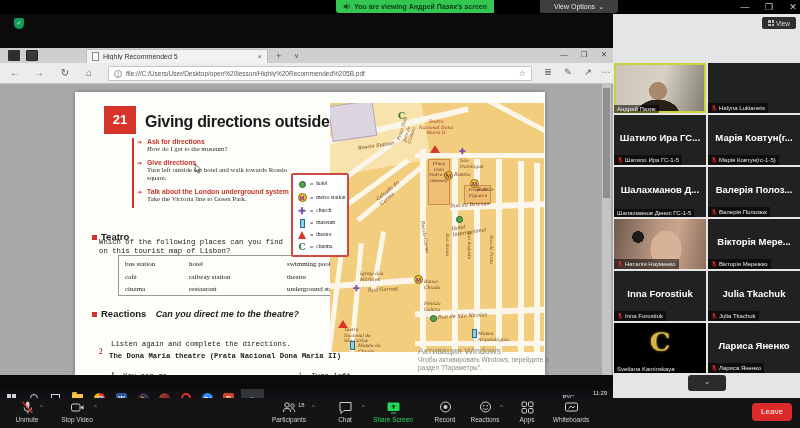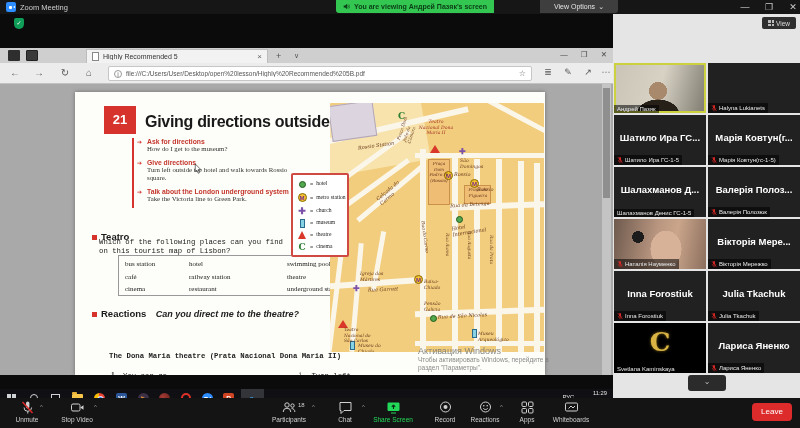--- a/index.html
+++ b/index.html
@@ -144,24 +144,20 @@
   .zbtn .lbl.green{color:#23d959}
   .caret{position:absolute;top:6px;font-size:6px;color:#9a9a9a}
   .badge{position:absolute;font-size:6px;color:#cfcfcf}
   .leavebtn{left:752px;top:5px;width:40px;height:18px;background:#dd2b2b;border-radius:4px;color:#fff;font-size:8px;text-align:center;line-height:18px}
 </style>
 </head>
 <body>
 
 <div id="stage">
 
-  <div class="ab titlebar">
-    <div class="ab zlogo"></div>
-    <div class="ab ztitle">Zoom Meeting</div>
-  </div>
   <div class="ab banner">
     <svg class="spk" viewBox="0 0 10 10">
         <path d="M1 3.5h2L6 1v8L3 6.5H1z" fill="#0b3d16"></path>
         <path d="M7 3.2a2.6 2.6 0 0 1 0 3.6M8.3 2a4.4 4.4 0 0 1 0 6" stroke="#0b3d16" stroke-width=".8" fill="none"></path>
       </svg>
     <span class="txt">You are viewing Андрей Пазяк's screen</span>
   </div>
   <div class="ab viewopts">
     <span>View Options</span>
       <span>⌄</span>
@@ -245,20 +241,24 @@
               <span>railway station</span>
               <span>theatre</span>
             <span>cinema</span>
               <span>restaurant</span>
               <span>underground station</span>
           </div>
 
           <div class="ab" style="left:17px;top:211px">
             <span class="secbul"></span><span class="sechead">Reactions</span>
             <span class="subtit" style="margin-left:5px">Can you direct me to the theatre?</span>
+          </div>
+          <div class="ab" style="left:24px;top:248px;width:230px">
+            <span class="lnum">2</span>
+            <span class="bodytxt" style="display:inline-block;width:200px;vertical-align:top;margin-left:4px">Listen again and complete the directions.</span>
           </div>
           <div class="ab bodytxt" style="left:34px;top:260px;font-weight:bold;width:240px">The Dona Maria theatre (Prata Nacional Dona Maria II)</div>
           <div class="ab" style="left:36px;top:272px;width:240px">
             <span class="lnum" style="color:#333">1</span>
             <span class="bodytxt" style="margin-left:4px">You can go ............................ ¹. Turn left outside</span>
           </div>
 
           <div class="ab map">
             <div class="st" style="left:-14px;top:0;width:110px;height:66px;background:#f7e3ab;transform:rotate(-10deg)"></div>
             <div class="st" style="left:-10px;top:20px;width:150px;height:6px;transform:rotate(-13deg)"></div>

